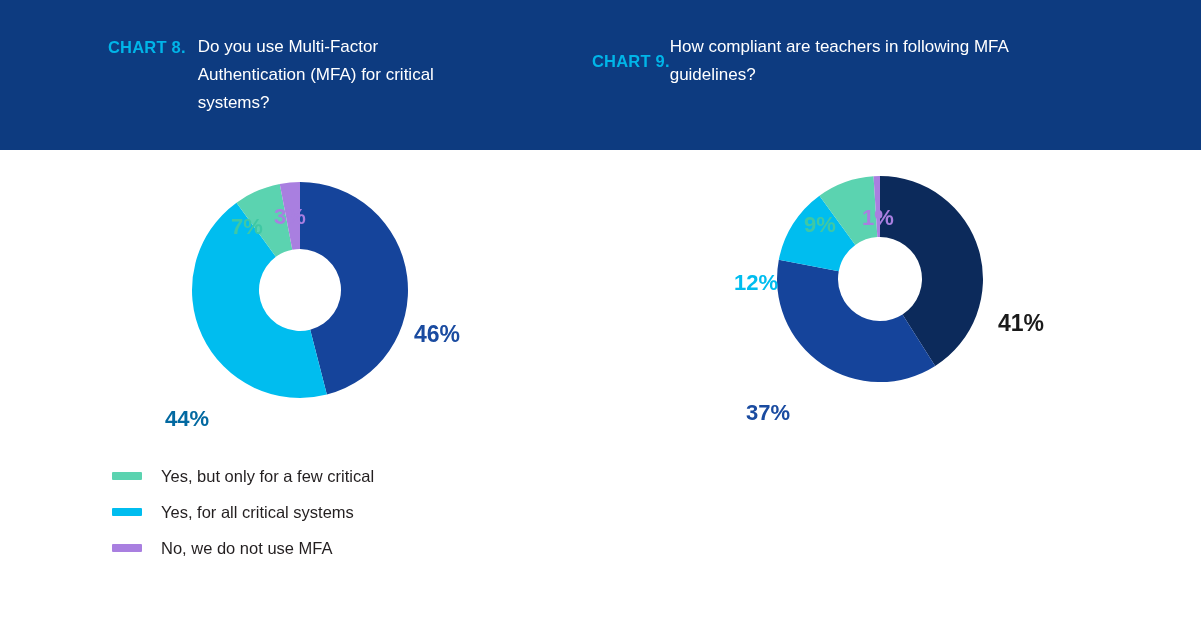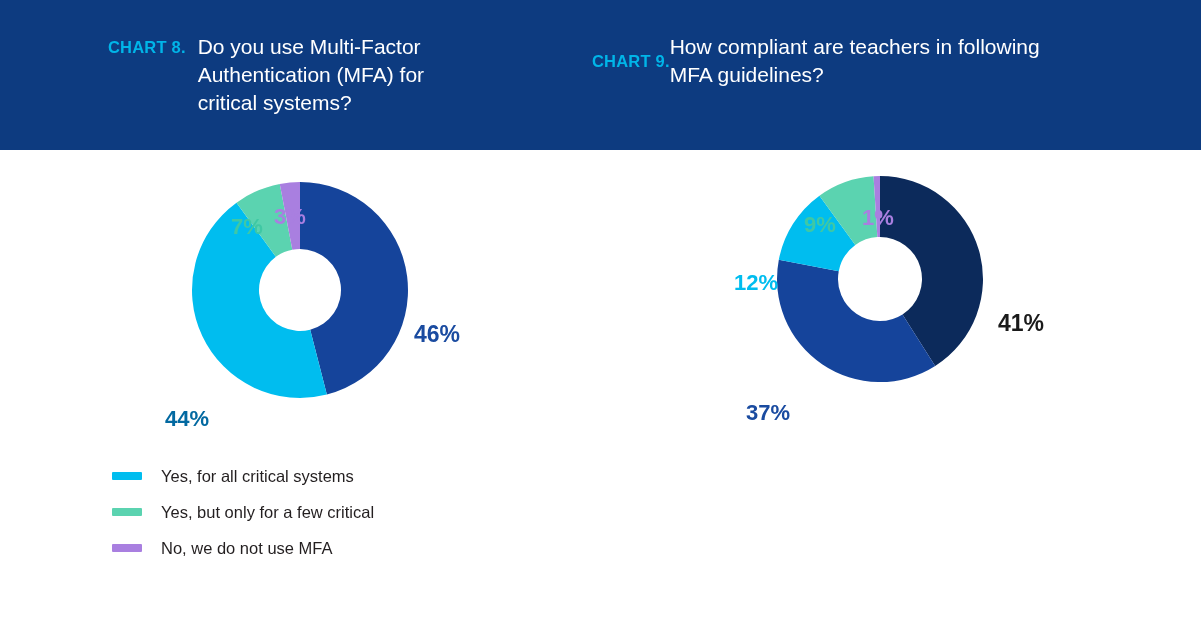--- a/index.html
+++ b/index.html
@@ -19,21 +19,21 @@
   }
   .chart-title { position: absolute; display: flex; align-items: flex-start; }
   .chart-title .eyebrow {
     color: #00b5e8;
     font-size: 16.5px; font-weight: bold;
     letter-spacing: .2px; white-space: nowrap;
     line-height: 28px;
   }
   .chart-title .qtext {
     color: #ffffff;
-    font-size: 21px; font-weight: normal;
+    font-size: 17px; font-weight: normal;
     line-height: 28px;
   }
   #title-8 { left: 108px; top: 33px; width: 400px; }
   #title-8 .qtext { margin-left: 12px; width: 290px; }
   #title-9 { left: 592px; top: 33px; width: 500px; align-items: center; }
   #title-9 .qtext { margin-left: 0; width: 370px; }
 
   
   .chart-block { position: absolute; }
   #block-8 { left: 0; top: 150px; width: 600px; height: 478px; }
@@ -92,28 +92,28 @@
       <svg viewBox="0 0 224 224" width="224" height="224">
           <path d="M 112 4 A 108 108 0 0 1 138.85850781380435 216.60698140189214 L 122.19628537375905 151.71190960627388 A 41 41 0 0 0 112 71 Z" fill="#15449b"></path>
           <path d="M 138.85850781380435 216.60698140189214 A 108 108 0 0 1 48.51919275241289 24.626164607505686 L 87.9008046560086 78.83030323062715 A 41 41 0 0 0 122.19628537375905 151.71190960627388 Z" fill="#00bdef"></path>
           <path d="M 48.51919275241289 24.626164607505686 A 108 108 0 0 1 91.76281802474165 5.912976921301649 L 104.31736610198526 71.72622272012377 A 41 41 0 0 0 87.9008046560086 78.83030323062715 Z" fill="#5bd3b0"></path>
           <path d="M 91.76281802474165 5.912976921301649 A 108 108 0 0 1 111.99999999999999 4 L 111.99999999999999 71 A 41 41 0 0 0 104.31736610198526 71.72622272012377 Z" fill="#a97fe0"></path>
         </svg>
     <div class="pct-label big" style="left: 226px; top: 143px; color: rgb(26, 75, 160); text-align: right;">46%</div><div class="pct-label" style="left: -23px; top: 228px; color: #0369a1;">44%</div><div class="pct-label" style="left: 43px; top: 36px; color: rgb(63, 200, 164);">7%</div><div class="pct-label" style="left: 86px; top: 26px; color: rgb(169, 127, 224);">3%</div></div>
     <div class="legend" id="legend-8">
         <div class="legend-row">
           <div class="legend-item">
-            <span class="swatch thick" style="background: rgb(0, 189, 239);"></span>
-            <span class="legend-label">Yes, for all critical systems</span>
+            <span class="swatch thick" style="background: rgb(91, 211, 176);"></span>
+            <span class="legend-label">Yes, but only for a few critical</span>
           </div>
         </div>
         <div class="legend-row">
           <div class="legend-item">
-            <span class="swatch thick" style="background: rgb(91, 211, 176);"></span>
-            <span class="legend-label">Yes, but only for a few critical</span>
+            <span class="swatch thick" style="background: rgb(0, 189, 239);"></span>
+            <span class="legend-label">Yes, for all critical systems</span>
           </div>
         </div>
         <div class="legend-row">
           <div class="legend-item">
             <span class="swatch thick" style="background: rgb(169, 127, 224);"></span>
             <span class="legend-label">No, we do not use MFA</span>
           </div>
         </div>
       </div>
   </div>

